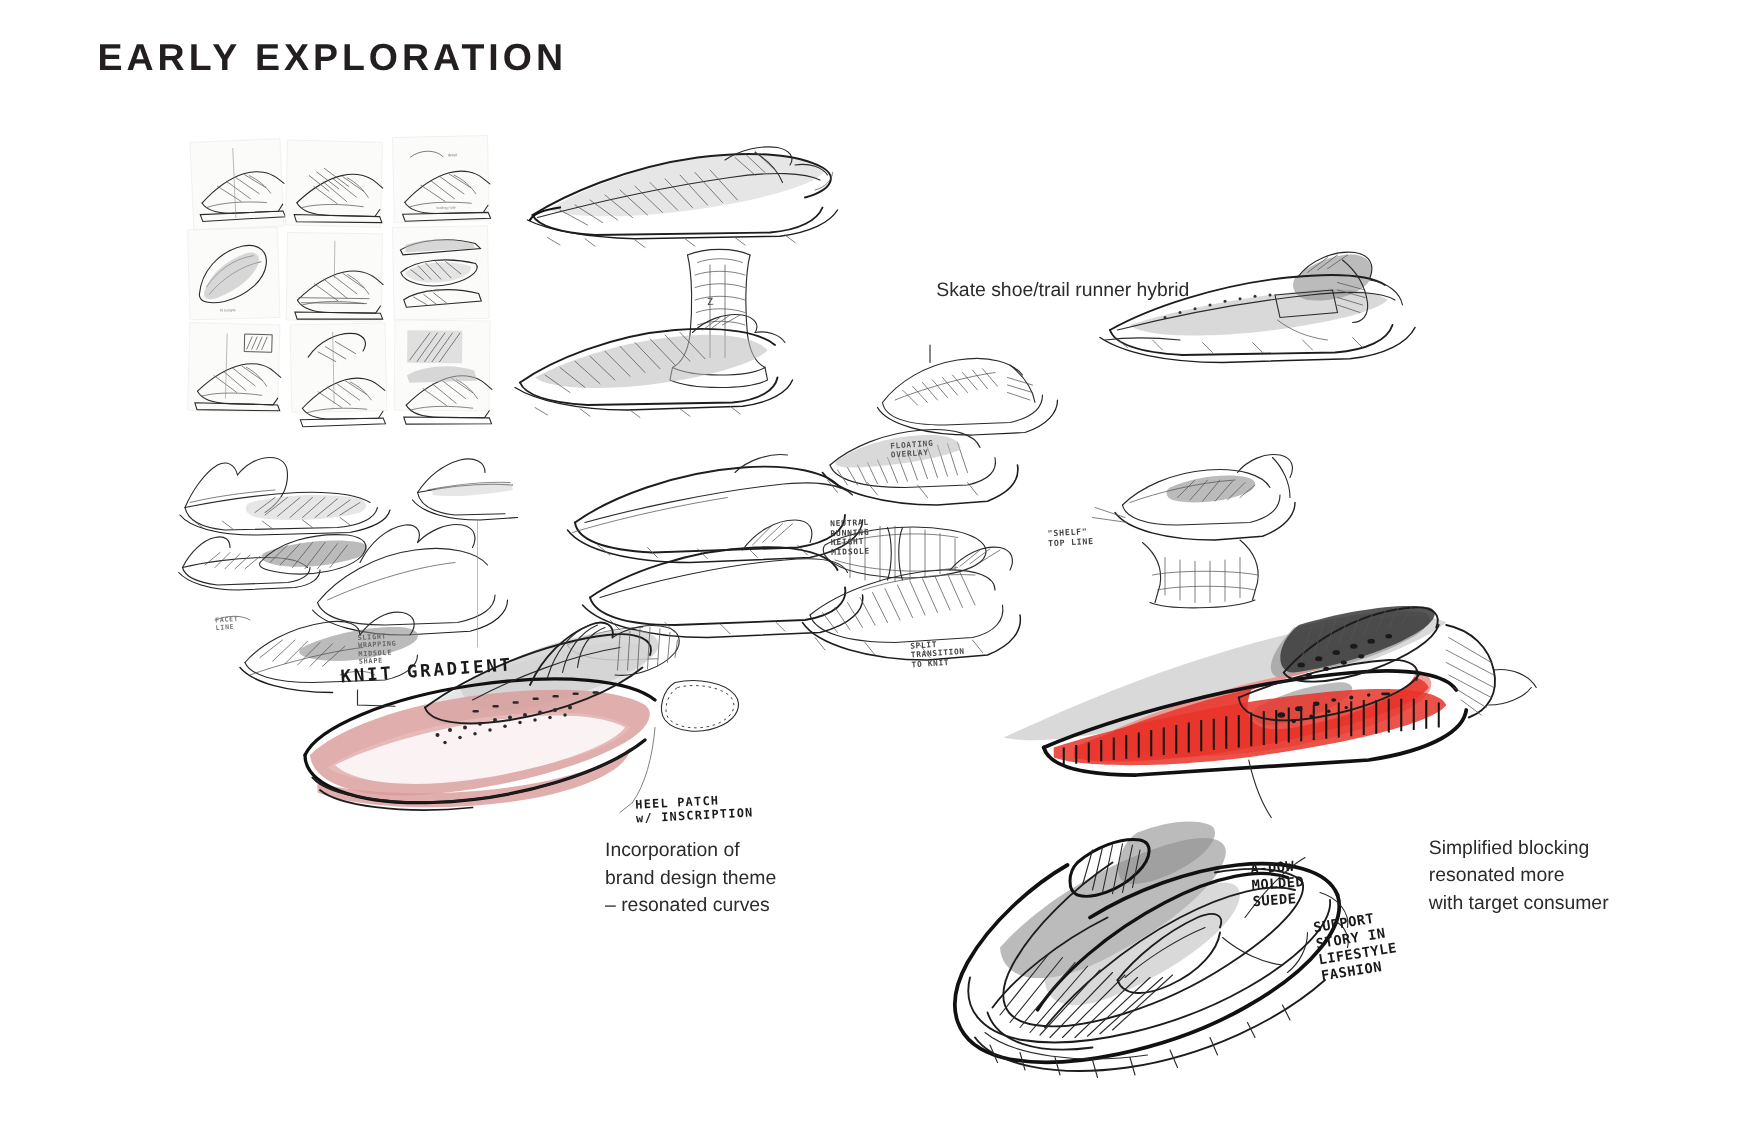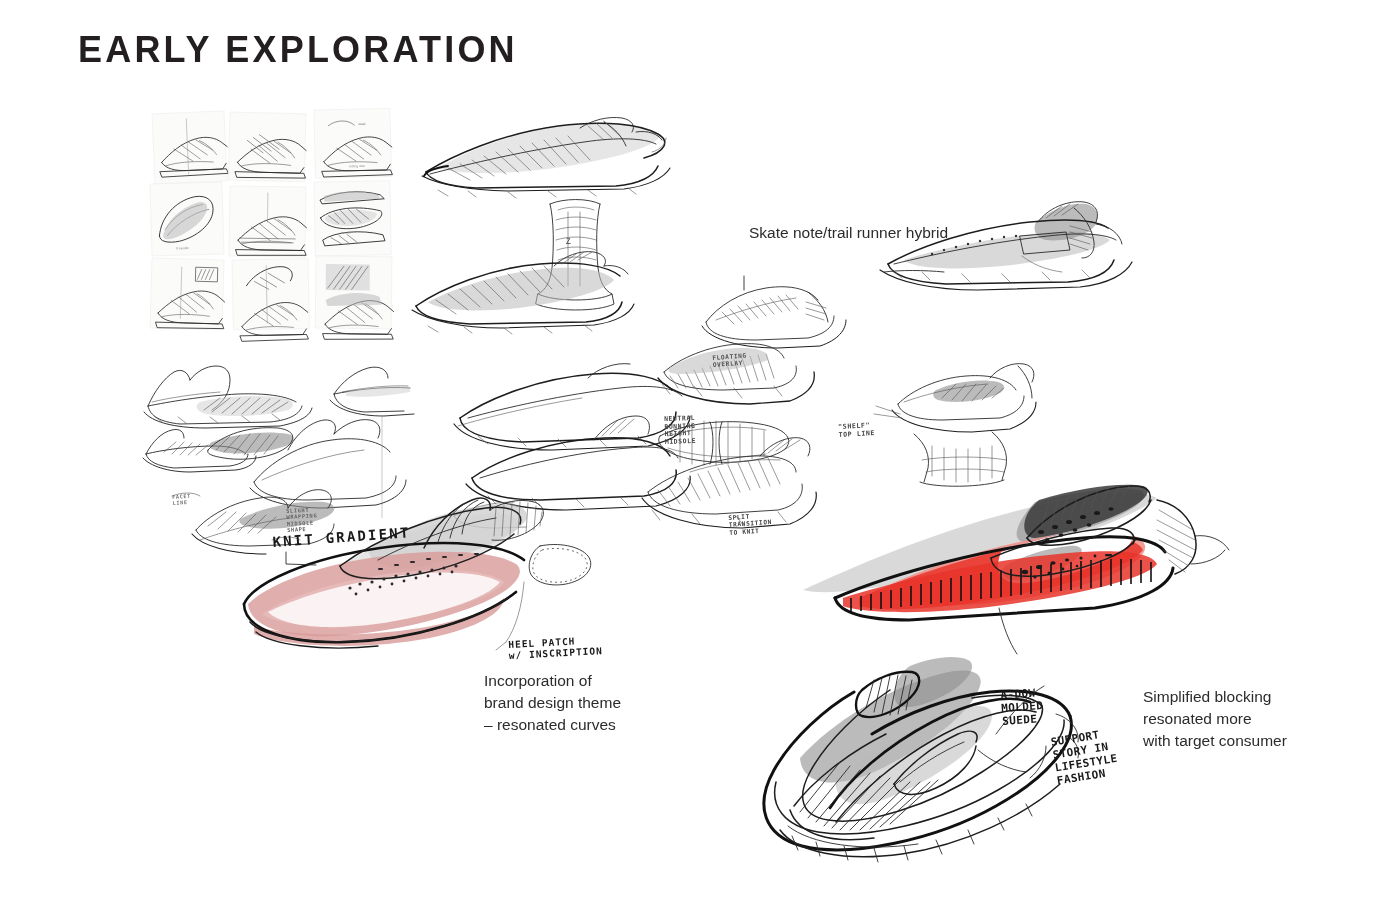--- a/index.html
+++ b/index.html
@@ -7,35 +7,35 @@
   body{
     width:1400px;height:906px;position:relative;overflow:hidden;
     font-family:"Liberation Sans","DejaVu Sans",sans-serif;
     background:#ffffff;
   }
   .page{position:absolute;inset:0;background:#ffffff;}
 
   
   #page-title{
     position:absolute;left:78px;top:30px;
-    font-size:36px;font-weight:bold;letter-spacing:3.2px;
+    font-size:30px;font-weight:bold;letter-spacing:3.2px;
     color:#231f20;line-height:1.1;white-space:nowrap;
   }
 
   
   .caption{
     position:absolute;color:#2b2b2b;
     font-size:15.5px;line-height:1.42;
     font-family:"Liberation Sans","DejaVu Sans",sans-serif;
     white-space:pre-line;
   }
   #cap-first-read{left:703px;top:110px;width:200px;}
   #cap-hybrid{left:749px;top:222px;width:260px;white-space:nowrap;}
   #cap-brand{left:484px;top:670px;width:190px;}
-  #cap-simplified{left:1143px;top:686px;width:200px;}
+  #cap-simplified{left:1143px;top:668px;width:200px;}
 
   
   .hand{
     position:absolute;color:#1a1a1a;
     font-family:"DejaVu Sans Mono","Liberation Mono",monospace;
     font-weight:bold;letter-spacing:.6px;line-height:1.18;
     white-space:pre-line;
   }
   #hw-knit{left:272px;top:534px;font-size:14px;transform:rotate(-4deg);
            transform-origin:0 0;letter-spacing:2.2px;}
@@ -582,21 +582,21 @@
       <path class="ink-thin" d="M316 84 C330 88 340 100 338 112"></path>
       <path class="ink-thin" d="M330 108 C336 112 340 120 338 128"></path>
 
       <path class="ink-thin" d="M256 104 C272 82 290 64 304 56"></path>
       <path class="ink-thin" d="M238 120 C252 132 270 140 286 142"></path>
       <path class="ink-thin" d="M290 148 C300 140 306 128 306 116"></path>
     </svg>
   </div>
 
 
-  <div class="caption" id="cap-hybrid">Skate note/trail runner hybrid</div>
+  <div class="caption" id="cap-hybrid">Skate shoe/trail runner hybrid</div>
 
   <div class="caption" id="cap-brand">Incorporation of
 brand design theme
 – resonated curves</div>
 
   <div class="caption" id="cap-simplified">Simplified blocking
 resonated more
 with target consumer</div>
 
   <div class="hand" id="hw-knit">KNIT GRADIENT</div>

